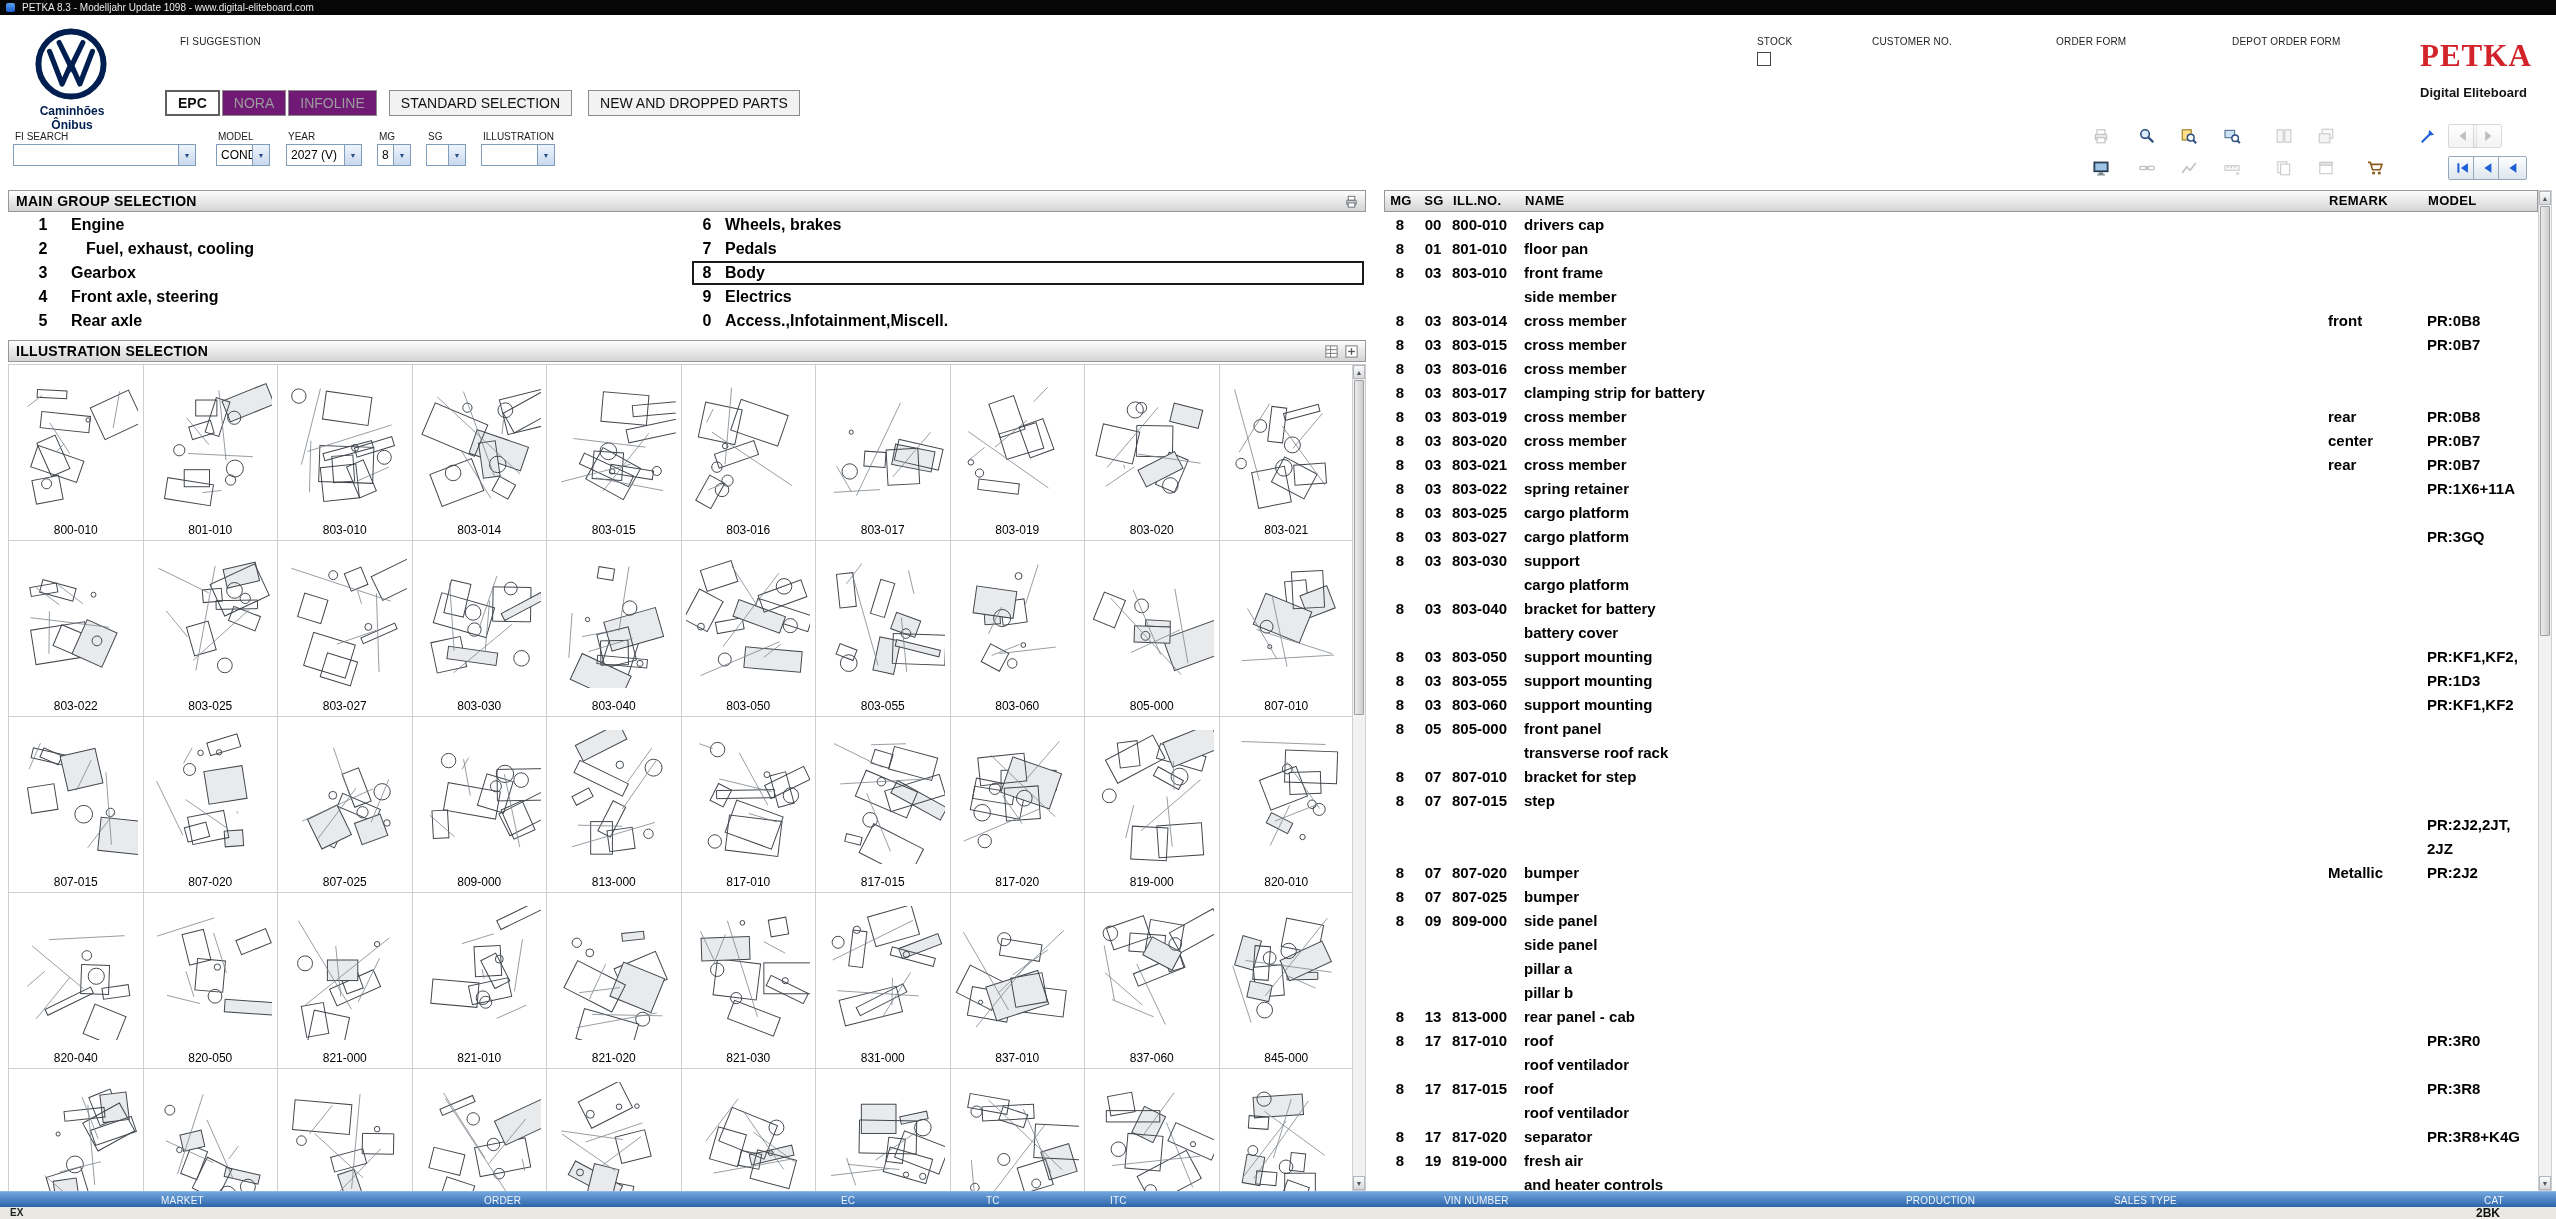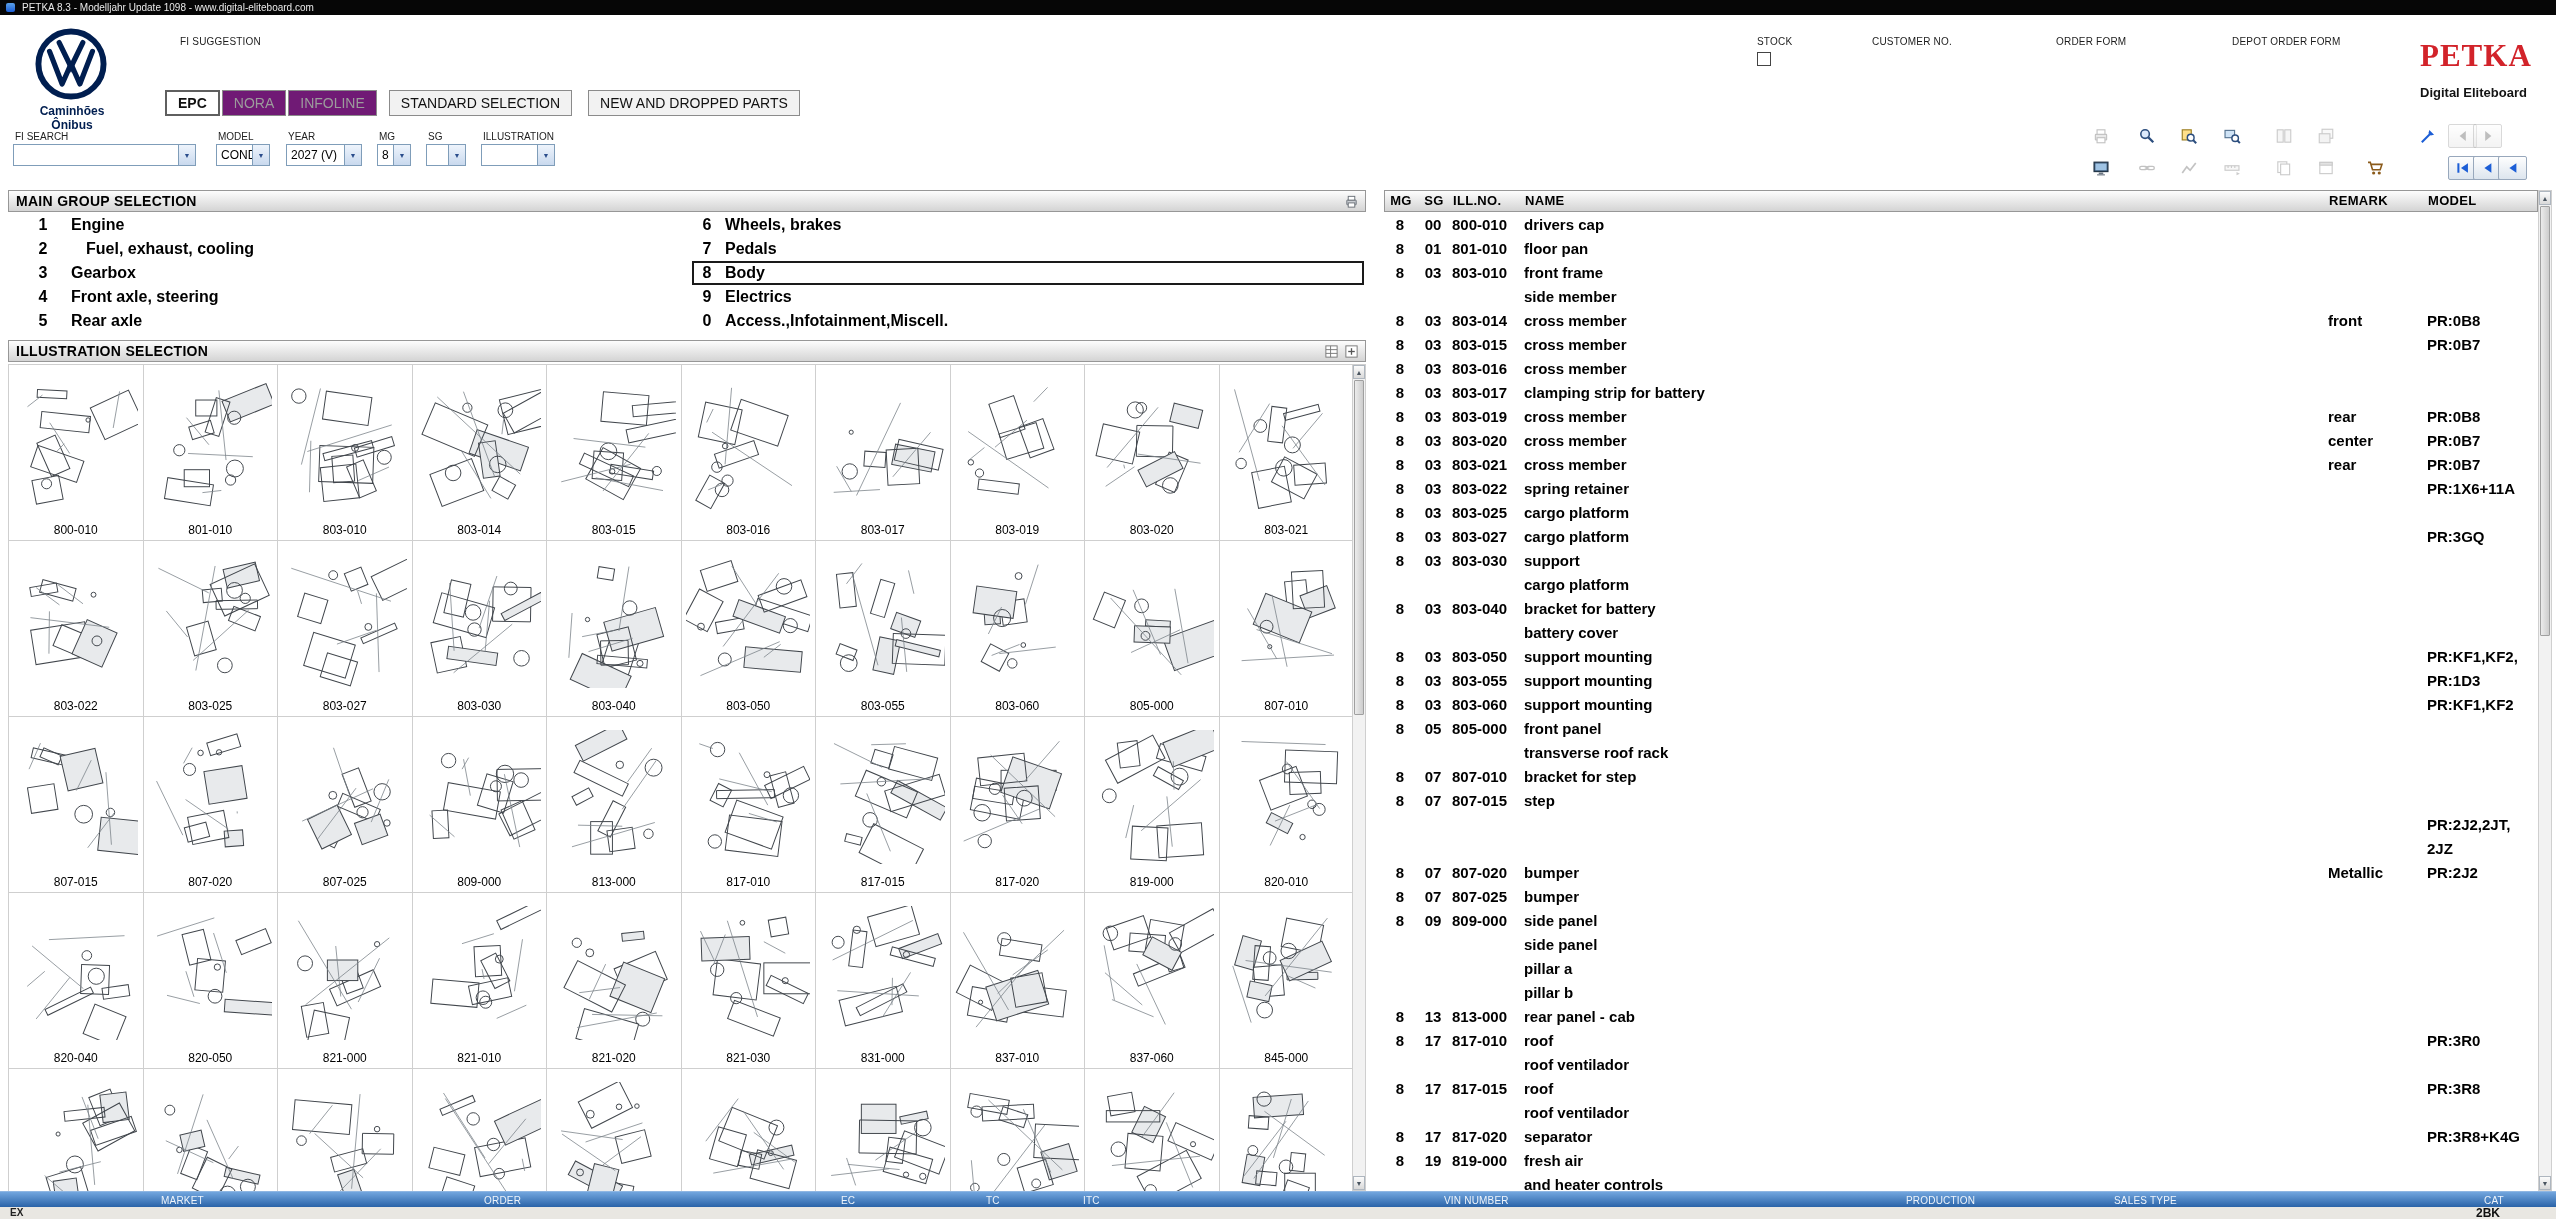--- a/index.html
+++ b/index.html
@@ -2241,21 +2241,21 @@
     <div class="vs-thumb" style="top:15px;height:430px"></div>
     <div class="vs-btn" style="bottom:0">▼</div>
   </div>
 
   <div class="statusbar">
     <div class="status-blue" id="statusblue">
         <div class="slabel" style="left: 161px;">MARKET</div>
         <div class="slabel" style="left: 484px;">ORDER</div>
         <div class="slabel" style="left: 841px;">EC</div>
         <div class="slabel" style="left: 986px;">TC</div>
-        <div class="slabel" style="left: 1083px;">ITC</div>
+        <div class="slabel" style="left: 1110px;">ITC</div>
         <div class="slabel" style="left: 1444px;">VIN NUMBER</div>
         <div class="slabel" style="left: 1858px; padding-left: 48px;">PRODUCTION</div>
         <div class="slabel" style="left: 2114px;">SALES TYPE</div>
         <div class="slabel" style="left: 2484px;">CAT</div>
       </div>
     <div class="status-ex">EX</div>
     <div class="status-cat-value">2BK</div>
   </div>
 
 </div>

